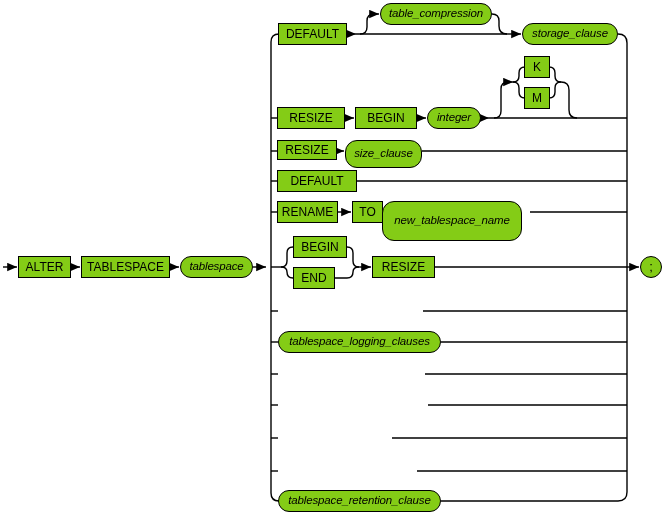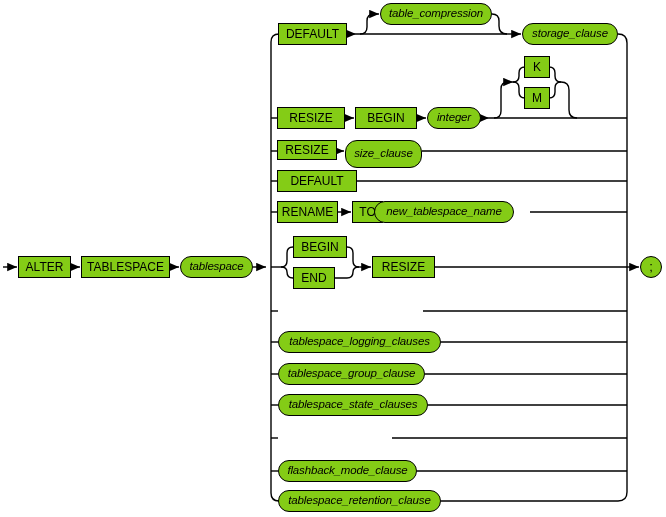--- a/index.html
+++ b/index.html
@@ -110,27 +110,24 @@
   <div class="box" style="left:524px;top:56px;width:26px;height:22px">K</div>
   <div class="box" style="left:524px;top:87px;width:26px;height:22px">M</div>
 
   <div class="box" style="left:277px;top:140px;width:60px;height:20px">RESIZE</div>
   <div class="box oval" style="left:345px;top:140px;width:77px;height:28px">size_clause</div>
 
   <div class="box" style="left:277px;top:170px;width:80px;height:22px">DEFAULT</div>
 
   <div class="box" style="left:277px;top:201px;width:61px;height:22px">RENAME</div>
   <div class="box" style="left:352px;top:201px;width:31px;height:22px">TO</div>
-  <div class="box oval" style="left:374px;top:201px;width:140px;height:22px">new_tablespace_name</div>
+  <div class="box oval" style="left:382px;top:201px;width:140px;height:40px">new_tablespace_name</div>
 
   <div class="box" style="left:293px;top:236px;width:54px;height:22px">BEGIN</div>
   <div class="box" style="left:293px;top:267px;width:42px;height:22px">END</div>
   <div class="box" style="left:372px;top:256px;width:63px;height:22px">RESIZE</div>
 
   <div class="box oval" style="left:278px;top:331px;width:163px;height:22px">tablespace_logging_clauses</div>
-  <div class="box oval" style="left:278px;top:363px;width:147px;height:22px">tablespace_group_clause</div>
-  <div class="box oval" style="left:278px;top:394px;width:150px;height:22px">tablespace_state_clauses</div>
-  <div class="box oval" style="left:278px;top:460px;width:139px;height:22px">flashback_mode_clause</div>
   <div class="box oval" style="left:278px;top:490px;width:163px;height:22px">tablespace_retention_clause</div>
 
   <div class="box circle" style="left:640px;top:256px;width:22px;height:22px">;</div>
 
 </div>
 
 </body></html>

